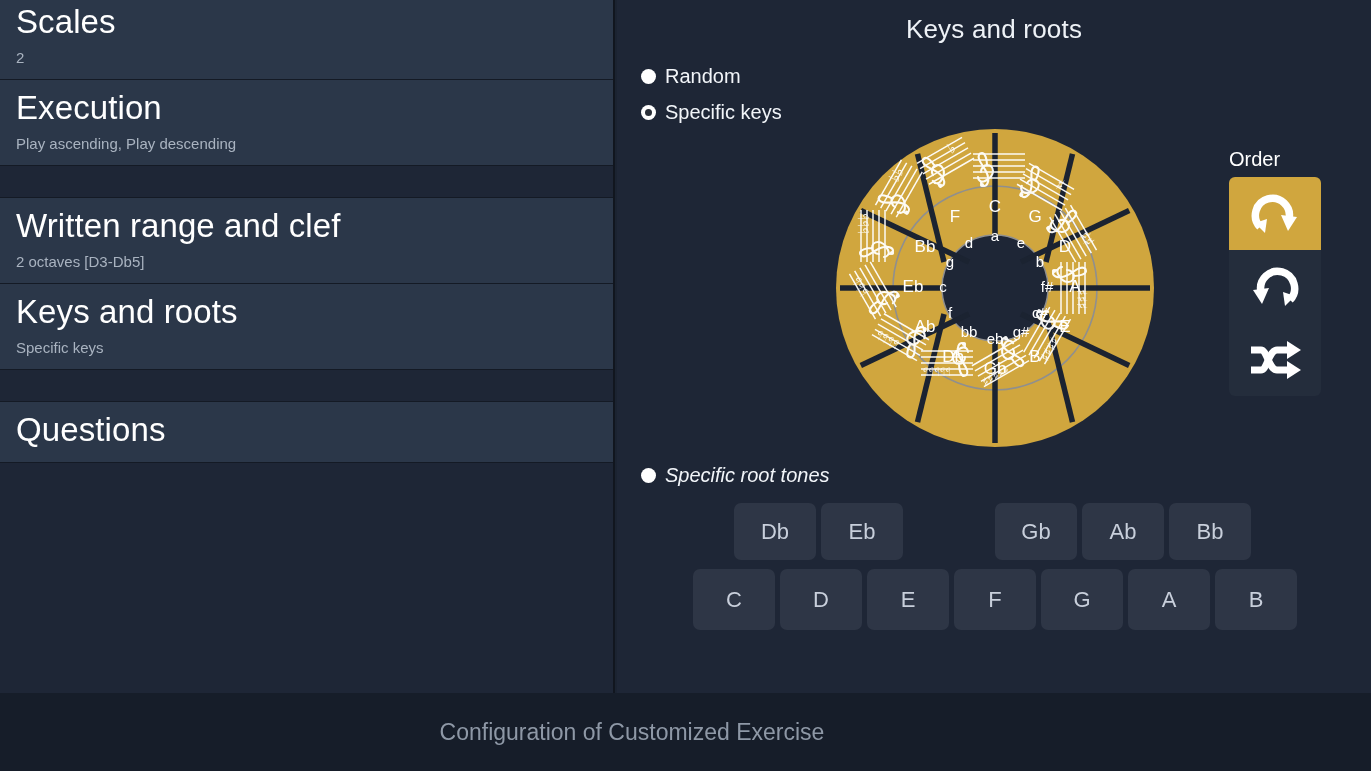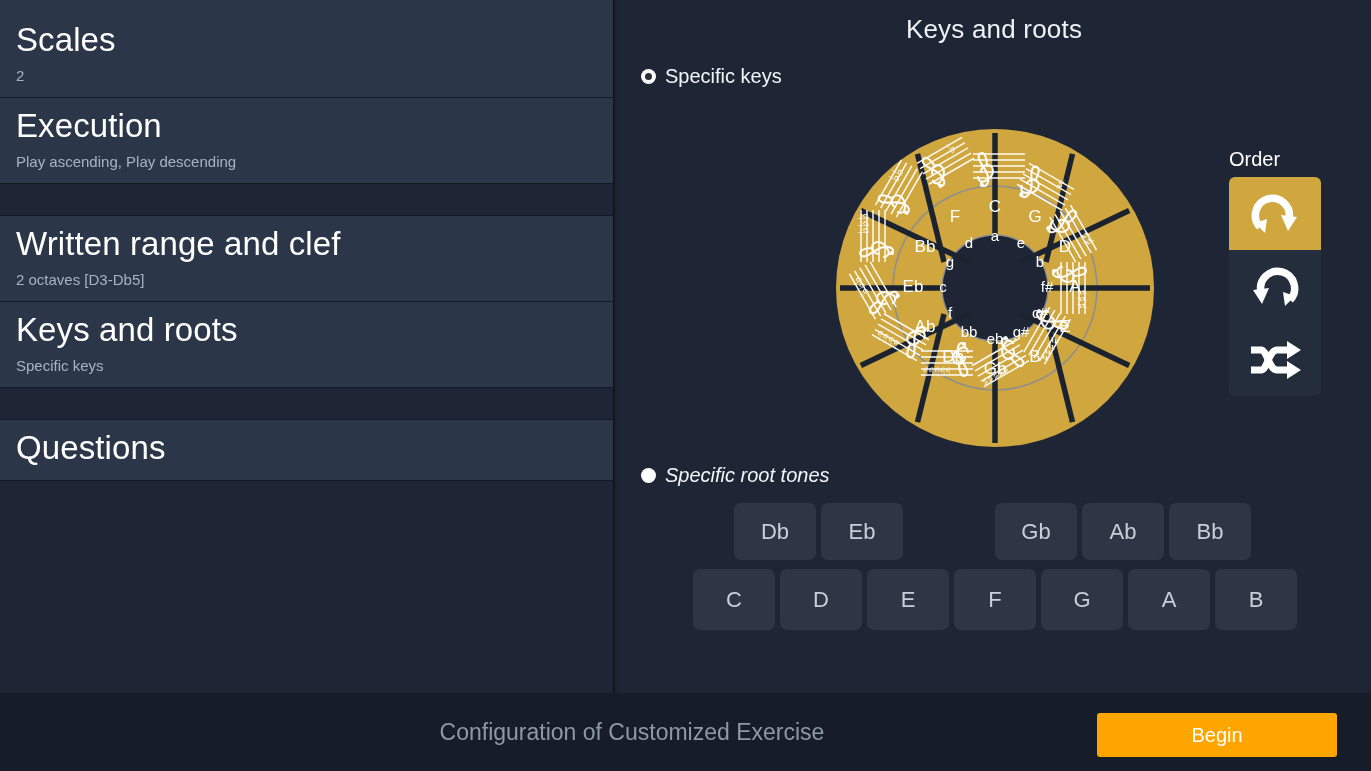--- a/index.html
+++ b/index.html
@@ -17,21 +17,21 @@
     background: #1e2636;
     border-right: 2px solid #11161f;
     overflow: hidden;
   }
   .side-item {
     background: #2b3749;
     border-bottom: 1px solid #141a25;
     padding: 6px 0 10px 16px;
     position: relative;
   }
-  .side-item.first { padding-top: 18px; }
+  .side-item.first { padding-top: 0; }
   .side-title {
     color: #ffffff;
     font-size: 33px;
     font-weight: 300;
     line-height: 44px;
     letter-spacing: 0.1px;
     white-space: nowrap;
   }
   .side-sub {
     color: #a9b3c0;
@@ -178,20 +178,24 @@
     </div>
 
     <div class="side-filler"></div>
   </div>
 
   <div id="main">
 
     <div id="panel-title">Keys and roots</div>
 
     <div style="margin-top:16px;">
+      <div class="radio-row">
+        <span class="radio-dot filled"></span>
+        <span class="radio-label">Random</span>
+      </div>
       <div class="radio-row">
         <span class="radio-dot ring"></span>
         <span class="radio-label">Specific keys</span>
       </div>
     </div>
 
     <div id="wheel-area">
       <svg id="wheel" width="320" height="320" viewBox="0 0 320 320">
         <defs>
 
@@ -457,15 +461,14 @@
           <path d="M40 3 L54 12 L40 21 Z" fill="#ffffff"></path>
           <path d="M40 23 L54 32 L40 41 Z" fill="#ffffff"></path>
         </svg>
       </div>
     </div>
   </div>
 
   <div id="footer">
     <div id="footer-text">Configuration of Customized Exercise</div>
   </div>
-  <div id="begin-btn">Begin</div>
 
 </div>
 
 </body></html>

